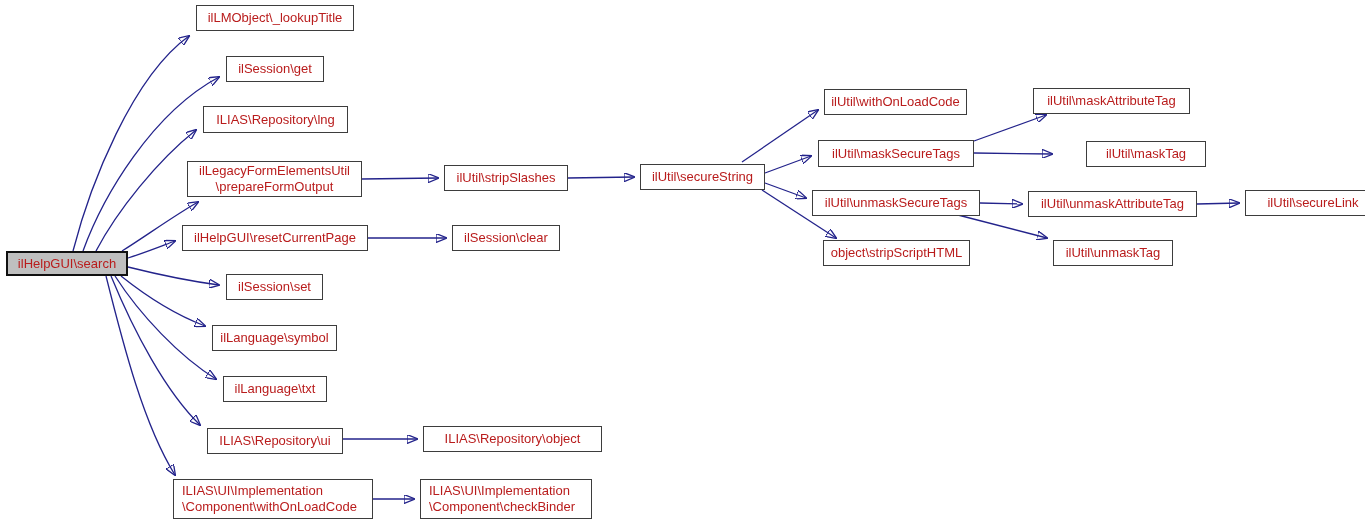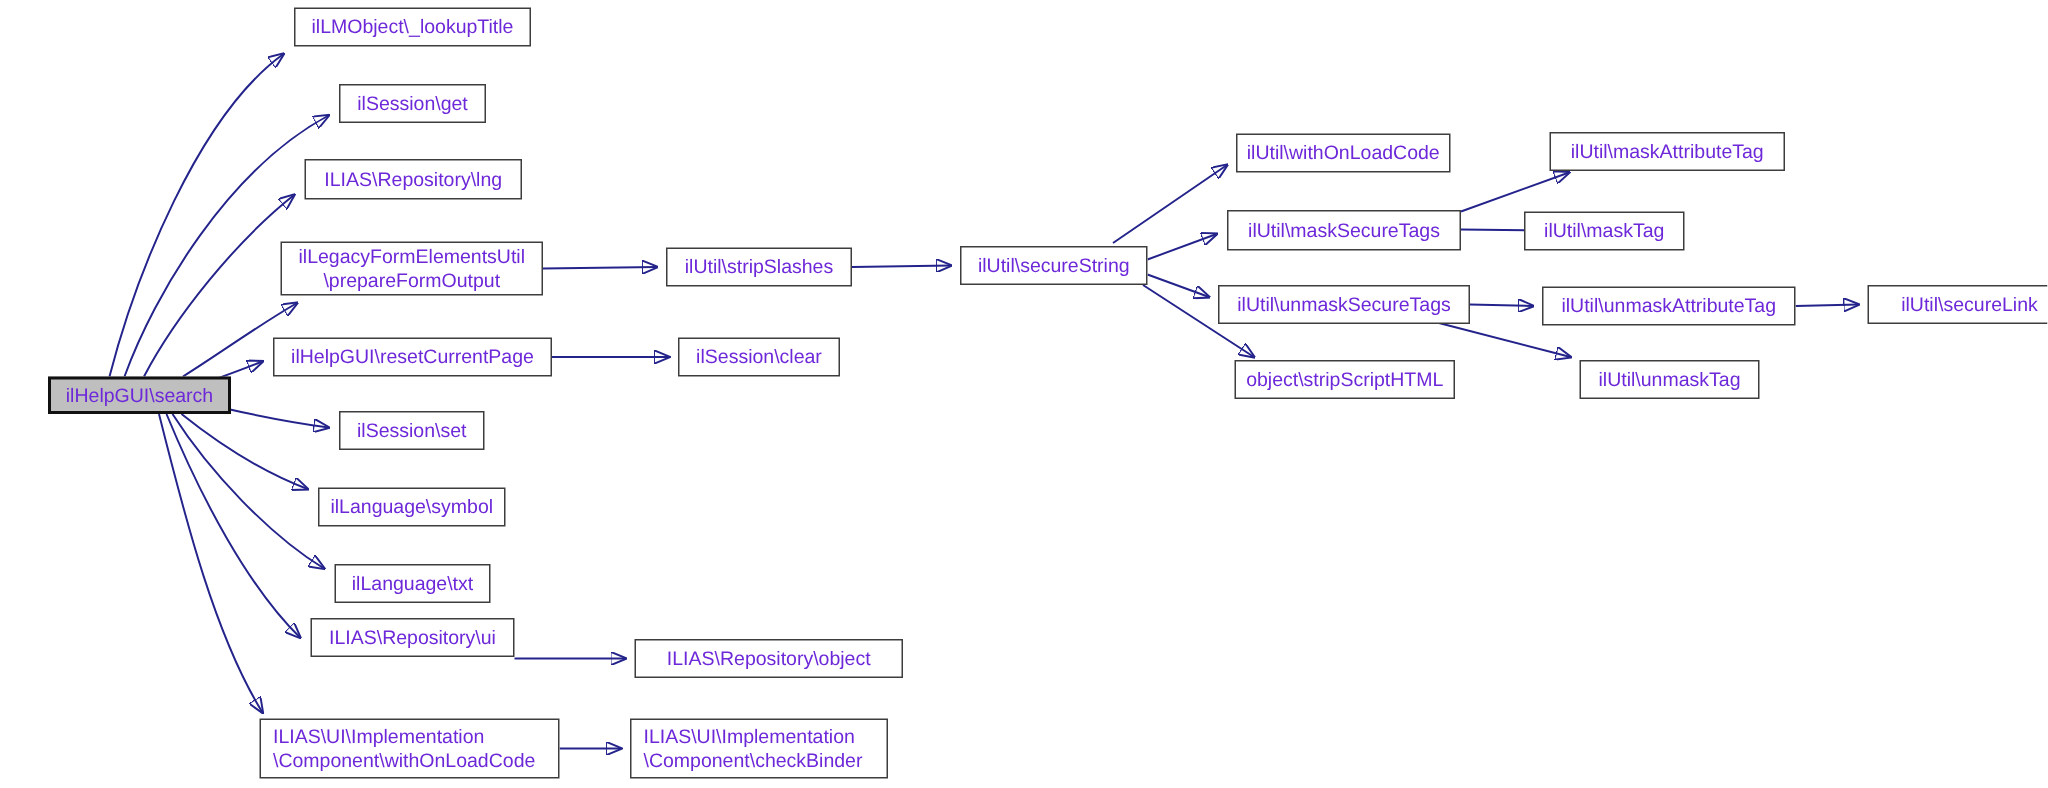--- a/index.html
+++ b/index.html
@@ -14,31 +14,30 @@
   .edges path{fill:none;stroke:#23238b;stroke-width:1.3px;}
   .node{
     position:absolute;
     box-sizing:border-box;
     display:flex;
     flex-direction:column;
     justify-content:center;
     align-items:center;
     background:#ffffff;
     border:1px solid #3d3d3d;
-    color:#6d28d9;
+    color:#b91c1c;
     font-size:13px;
     line-height:16px;
     white-space:nowrap;
     cursor:pointer;
   }
   .node.root{
     background:#bfbfbf;
     border:2px solid #111111;
     cursor:default;
-    margin-left:26px;
   }
   .node.left{
     align-items:flex-start;
     padding-left:8px;
   }
 </style>
 </head>
 <body>
 
 <div class="canvas">
@@ -105,21 +104,21 @@
   </div>
 
   <div class="node" style="left:212px;top:325px;width:125px;height:26px">
     <span>ilLanguage\symbol</span>
   </div>
 
   <div class="node" style="left:223px;top:376px;width:104px;height:26px">
     <span>ilLanguage\txt</span>
   </div>
 
-  <div class="node" style="left:207px;top:412px;width:136px;height:26px">
+  <div class="node" style="left:207px;top:428px;width:136px;height:26px">
     <span>ILIAS\Repository\ui</span>
   </div>
 
   <div class="node left" style="left:173px;top:479px;width:200px;height:40px">
     <span>ILIAS\UI\Implementation</span>
     <span>\Component\withOnLoadCode</span>
   </div>
 
   <div class="node" style="left:444px;top:165px;width:124px;height:26px">
     <span>ilUtil\stripSlashes</span>
@@ -155,21 +154,21 @@
   </div>
 
   <div class="node" style="left:823px;top:240px;width:147px;height:26px">
     <span>object\stripScriptHTML</span>
   </div>
 
   <div class="node" style="left:1033px;top:88px;width:157px;height:26px">
     <span>ilUtil\maskAttributeTag</span>
   </div>
 
-  <div class="node" style="left:1016px;top:141px;width:107px;height:26px">
+  <div class="node" style="left:1086px;top:141px;width:120px;height:26px">
     <span>ilUtil\maskTag</span>
   </div>
 
   <div class="node" style="left:1053px;top:240px;width:120px;height:26px">
     <span>ilUtil\unmaskTag</span>
   </div>
 
   <div class="node" style="left:1028px;top:191px;width:169px;height:26px">
     <span>ilUtil\unmaskAttributeTag</span>
   </div>

